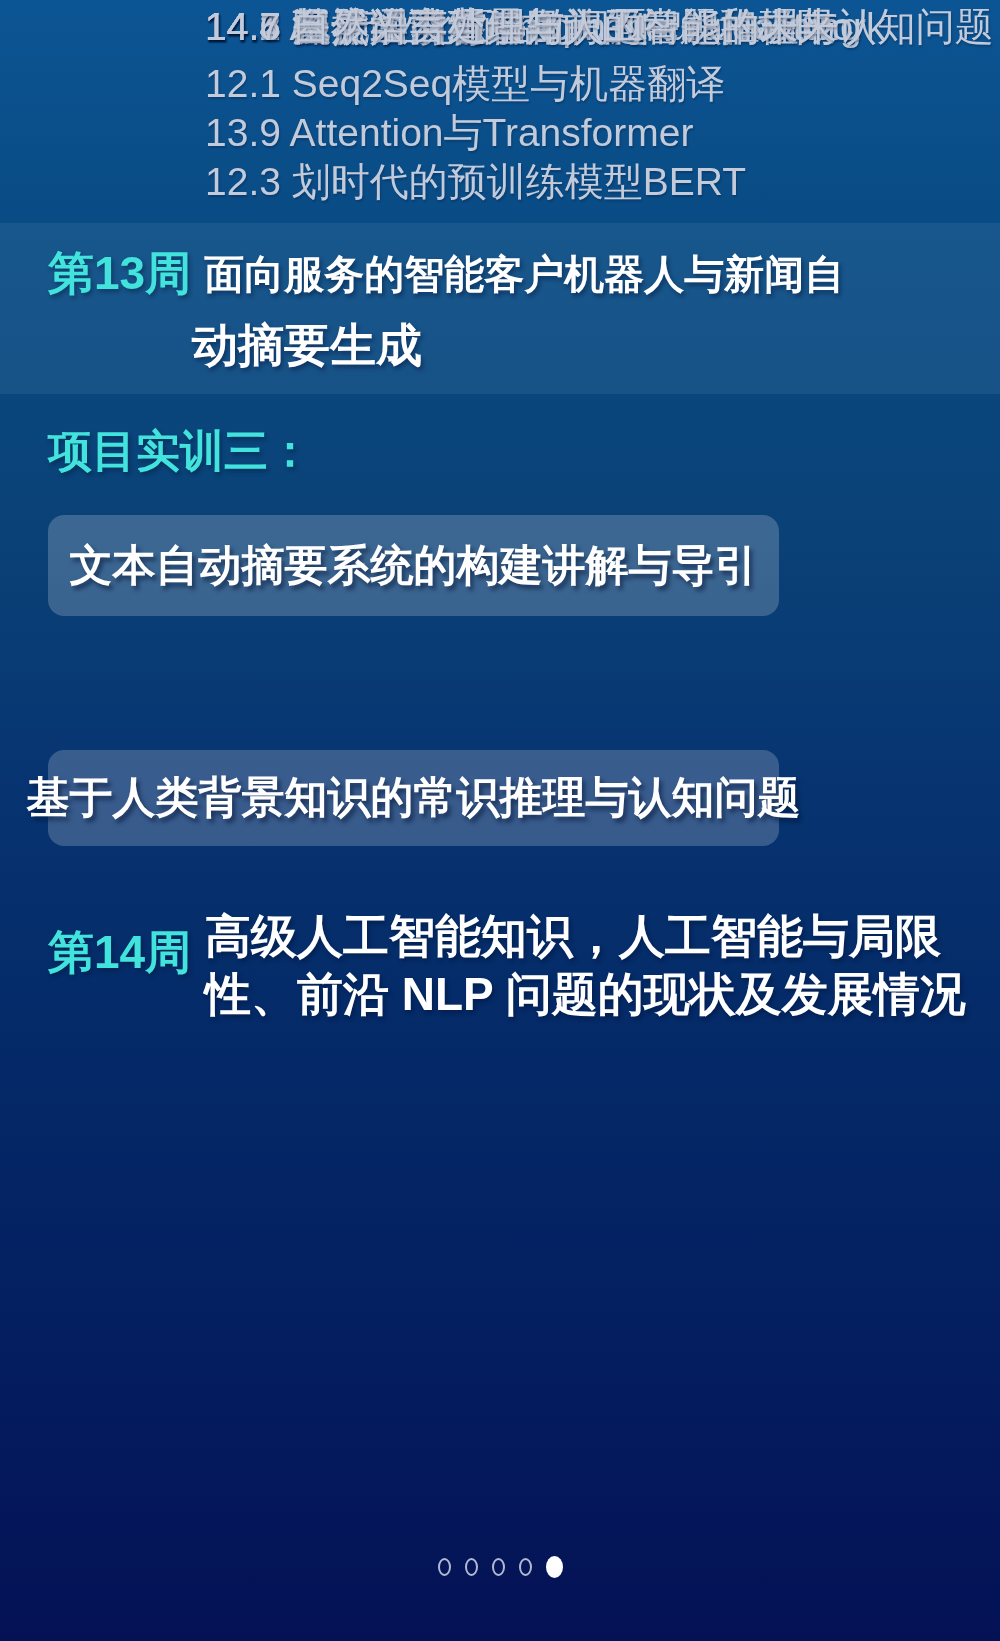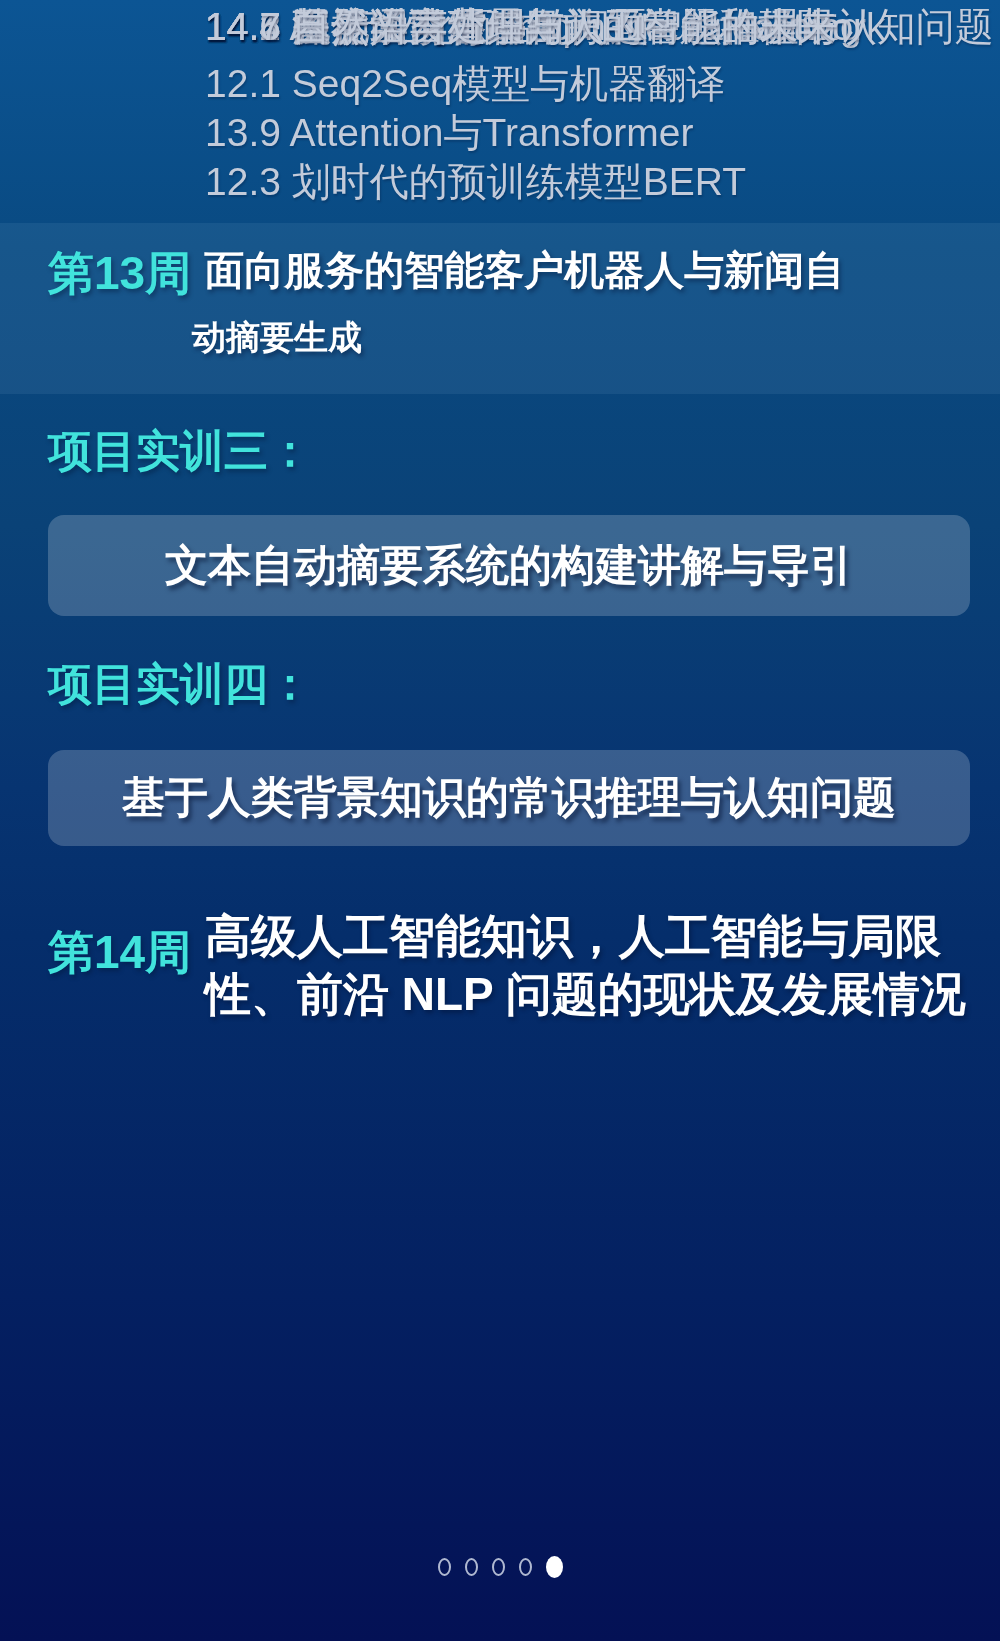--- a/index.html
+++ b/index.html
@@ -36,40 +36,40 @@
   .band {
     position: absolute;
     left: 0; top: 223px;
     width: 1000px; height: 171px;
     background: var(--band-overlay, rgba(190,225,255,0.08));
   }
   .band-line1 {
     position: absolute;
     left: 48px; top: 20px;
     display: flex;
-    align-items: flex-start;
+    align-items: center;
     white-space: nowrap;
   }
   .week-label {
     font-size: 46px;
     font-weight: bold;
     color: var(--accent-cyan, #41E3DC);
     text-shadow: 2px 3px 4px rgba(3, 20, 50, 0.4);
   }
   .band-title {
     margin-left: 13px;
     font-size: 40px;
     font-weight: bold;
     color: #ffffff;
     text-shadow: 2px 3px 4px rgba(3, 16, 48, 0.45);
   }
   .band-line2 {
     position: absolute;
     left: 192px; top: 92px;
-    font-size: 34px;
+    font-size: 46px;
     font-weight: bold;
     color: #ffffff;
     white-space: nowrap;
     text-shadow: 2px 3px 4px rgba(3, 16, 48, 0.45);
   }
 
   
   .sec-label {
     position: absolute;
     left: 48px;
@@ -79,21 +79,21 @@
     white-space: nowrap;
     text-shadow: 2px 3px 4px rgba(3, 20, 50, 0.4);
   }
   .sec-label.p3 { top: 422px; }
   .sec-label.p4 { top: 655px; }
 
   
   .card {
     position: absolute;
     left: 48px;
-    width: 922px;
+    width: 731px;
     background: var(--card-overlay, rgba(255,255,255,0.20));
     border-radius: 16px;
     display: flex;
     align-items: center;
     justify-content: center;
     font-size: 43px;
     font-weight: bold;
     color: #ffffff;
     white-space: nowrap;
     text-shadow: 3px 4px 4px rgba(4, 16, 48, 0.55);
@@ -178,21 +178,20 @@
     <div class="band-line1">
       <span class="week-label">第13周</span>
       <span class="band-title">面向服务的智能客户机器人与新闻自</span>
     </div>
     <div class="band-line2">动摘要生成</div>
   </div>
 
   <div class="sec-label p3">项目实训三：</div>
   <div class="card c1">文本自动摘要系统的构建讲解与导引</div>
 
-  <div class="sec-label p4">项目实训四：</div>
   <div class="card c2">基于人类背景知识的常识推理与认知问题</div>
 
   <div class="w14-label">第14周</div>
   <div class="w14-title1">高级人工智能知识，人工智能与局限</div>
   <div class="w14-title2">性、前沿 NLP 问题的现状及发展情况</div>
 
   <div class="w14-item">14.1 强化学习 Reinforcement learning</div>
   <div class="w14-item">14.2 图神经网络 Graph Neural Network</div>
   <div class="w14-item">14.3 机器阅读理解</div>
   <div class="w14-item">14.4 深度学习与AI目前的问题和极限</div>

